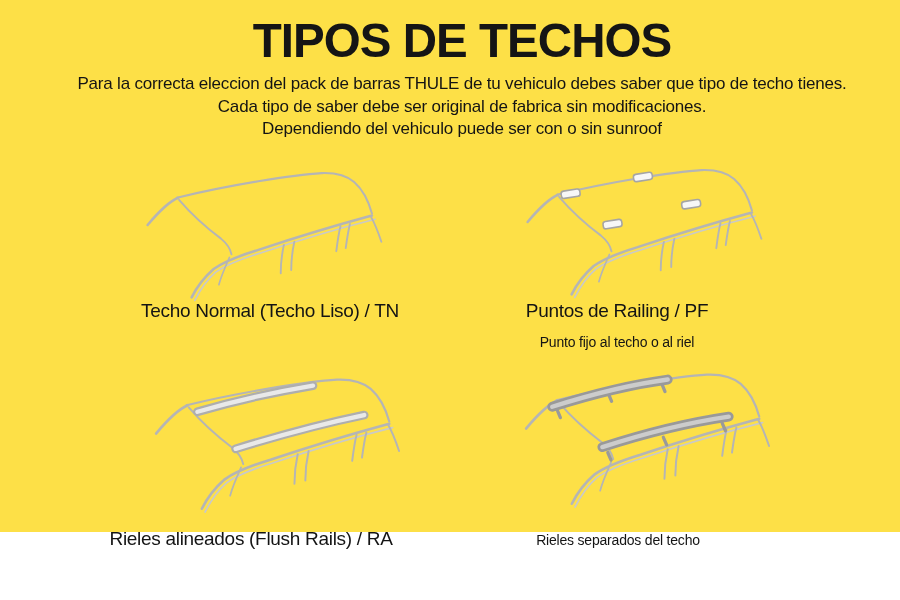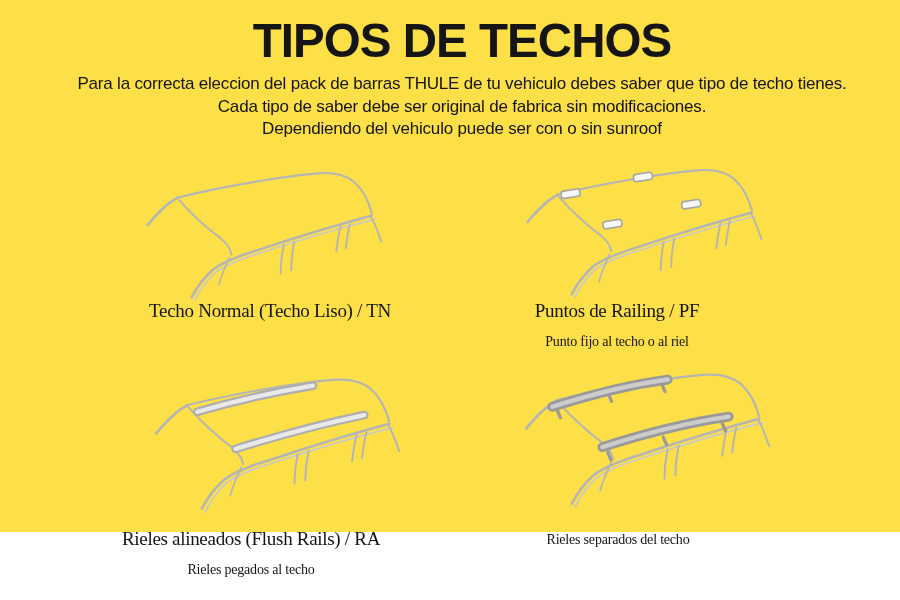--- a/index.html
+++ b/index.html
@@ -25,21 +25,21 @@
     position: absolute; top: 73px; left: 0; width: 100%;
     text-align: center;
     font-size: 17px; line-height: 22.5px; font-weight: 400;
     color: #141414;
     letter-spacing: -0.2px;
   }
   .intro span { display: block; }
 
   .fig { position: absolute; }
 
-  .caption { position: absolute; text-align: center; color: #141414; font-family: Liberation Serif, serif; }
+  .caption { position: absolute; text-align: center; color: #141414; }
   .caption .main { font-size: 19px; letter-spacing: -0.3px; }
   .caption .sub  { font-size: 14px; margin-top: 12px; letter-spacing: -0.2px; }
 
   
   #fig-tn { left: 118px; top: 160px; }
   #fig-pf { left: 498px; top: 157px; }
   #fig-ra { left: 124px; top: 366px; }
   #fig-rt { left: 494px; top: 361px; }
 
   #cap-tn { left: 45px;  top: 300px; width: 450px; }
@@ -135,20 +135,19 @@
     <div class="sub"></div>
   </div>
 
   <div id="cap-pf" class="caption">
     <div class="main">Puntos de Railing / PF</div>
     <div class="sub">Punto fijo al techo o al riel</div>
   </div>
 
   <div id="cap-ra" class="caption">
     <div class="main">Rieles alineados (Flush Rails) / RA</div>
-    <div class="sub">Rieles pegados al techo</div>
   </div>
 
   <div id="cap-rt" class="caption">
     <div class="sub">Rieles separados del techo</div>
   </div>
 
 </div>
 
 </body></html>

